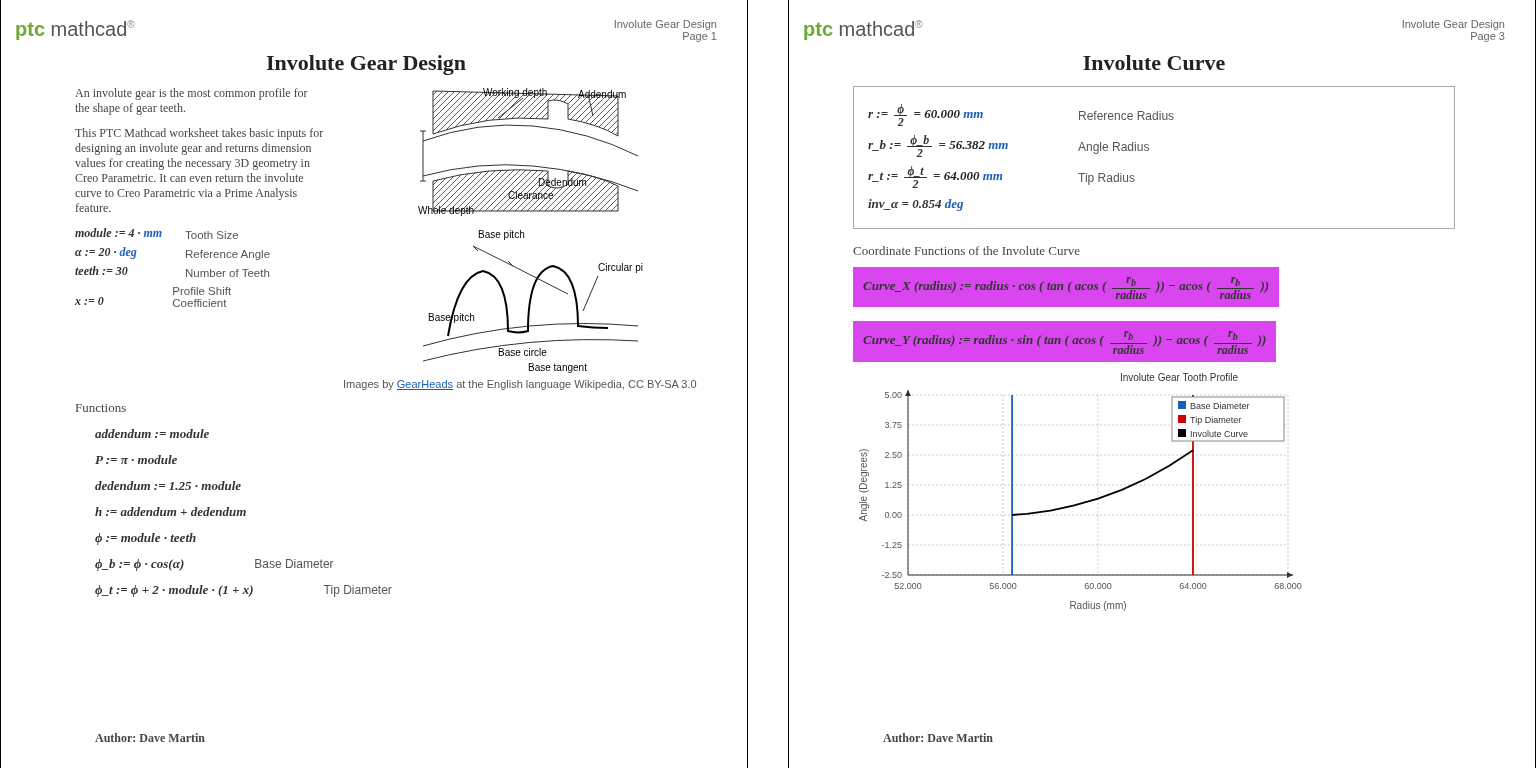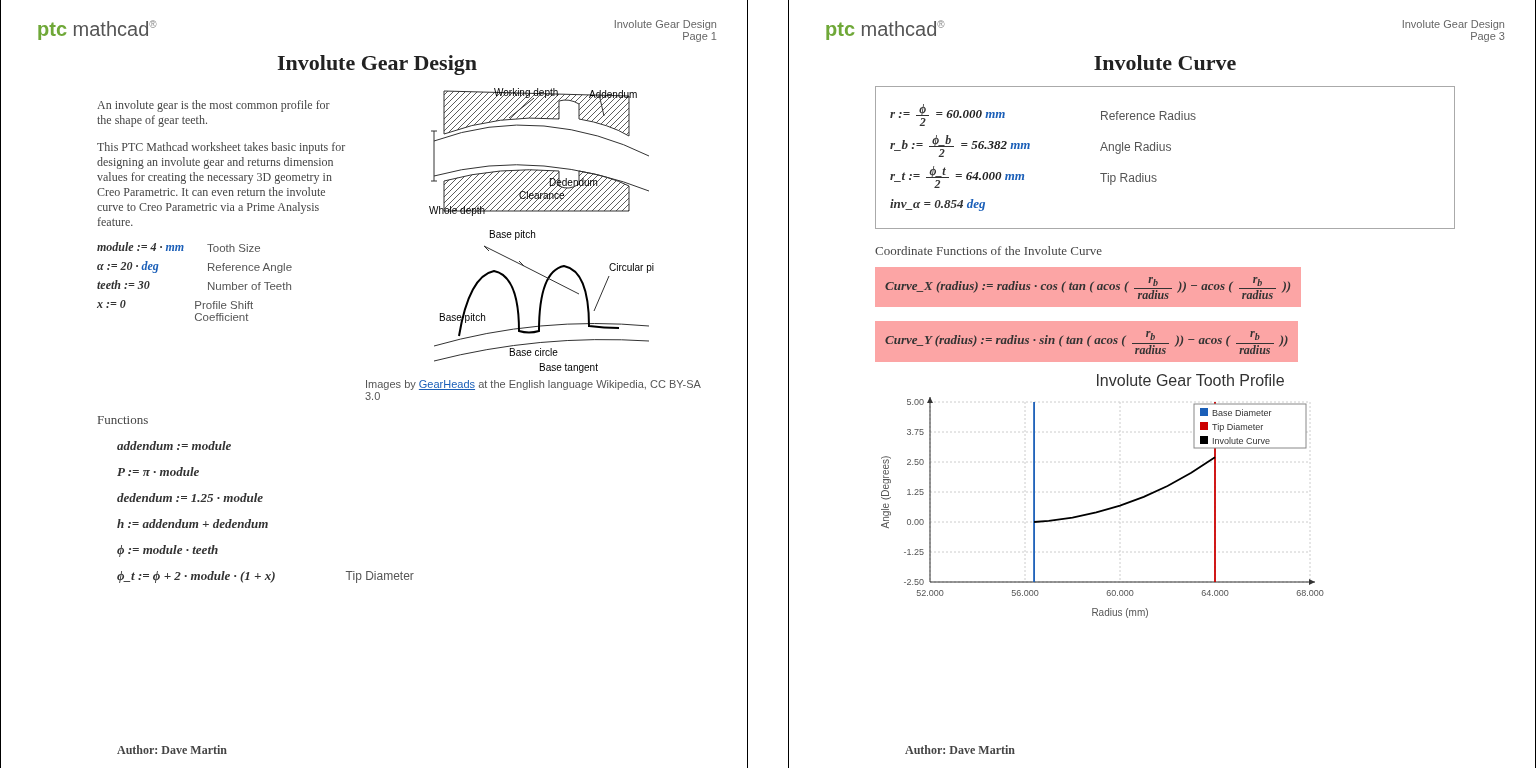--- a/index.html
+++ b/index.html
@@ -1,52 +1,52 @@
 <!DOCTYPE html>
 <html><head>
 <meta charset="utf-8">
 <style>
   html,body{margin:0;padding:0;background:#fff;font-family:Arial,Helvetica,sans-serif;font-size:12px;color:#333}
   .spread{display:flex;width:1536px;height:768px}
-  .page{flex:1;border-left:1px solid #000;border-right:1px solid #000;padding:18px 30px 10px 36px;box-sizing:border-box;position:relative;overflow:hidden}
+  .page{flex:1;border-left:1px solid #000;border-right:1px solid #000;padding:18px 30px 10px 14px;box-sizing:border-box;position:relative;overflow:hidden}
   .page+.page{margin-left:40px}
   .header{display:flex;justify-content:space-between;align-items:flex-start;margin-bottom:8px}
   .logo{font-size:20px;font-weight:300;color:#555}
   .logo .ptc{font-weight:600;color:#6fa838}
   .logo sup{font-size:10px;color:#888}
   .hright{text-align:right;font-size:11px;color:#666}
   .title{font-family:'Segoe Script','Comic Sans MS',cursive;font-weight:bold;font-size:22px;text-align:center;color:#222;margin:6px 0 10px}
-  .intro{font-family:'Segoe Script','Comic Sans MS',cursive;font-size:12px;color:#444;width:250px;margin:12px 0 10px 60px}
+  .intro{font-family:'Segoe Script','Comic Sans MS',cursive;font-size:12px;color:#444;width:250px;margin:0 0 10px 60px}
   .toprow{display:flex;gap:18px}
   .inputs{margin-left:60px;width:200px}
-  .paramrow{display:flex;align-items:flex-start;margin:4px 0;font-size:12px}
+  .paramrow{display:flex;align-items:flex-end;margin:4px 0;font-size:12px}
   .paramexp{width:110px;font-family:'Times New Roman',serif;font-style:italic;font-weight:bold;color:#333}
   .paramexp .unit{color:#1b5fb8;font-weight:bold}
   .paramdesc{font-size:11.5px;color:#555;margin-top:2px}
   .dia{flex:1;font-size:10px;color:#555}
   .diasvg{display:block;margin:0 auto}
   .caption{font-size:11px;color:#555;margin-top:2px}
   .caption a{color:#1b5fb8;text-decoration:underline}
   .sect{font-family:'Segoe Script','Comic Sans MS',cursive;font-size:13px;color:#444;margin:10px 0 4px 60px}
   .funclist{margin-left:80px}
   .fn{font-family:'Times New Roman',serif;font-style:italic;font-weight:bold;color:#333;margin:10px 0;font-size:13px}
   .fn .lbl{font-style:normal;font-weight:normal;font-family:Arial;color:#555;font-size:12px;margin-left:70px}
-  .author{font-family:'Segoe Script','Comic Sans MS',cursive;font-weight:bold;font-size:12px;color:#444;margin-left:80px;position:absolute;bottom:10px}
+  .author{font-family:'Segoe Script','Comic Sans MS',cursive;font-weight:bold;font-size:12px;color:#444;margin-left:80px;position:absolute;bottom:22px}
   .box{border:1px solid #aaa;margin:10px 50px 14px 50px;padding:10px 14px}
   .boxrow{display:flex;align-items:center;margin:6px 0}
   .boxexp{width:210px;font-family:'Times New Roman',serif;font-style:italic;font-weight:bold;font-size:13px;color:#333}
   .boxexp .val{color:#222}
   .boxexp .mm{color:#1b5fb8;font-weight:bold}
   .boxdesc{font-size:12px;color:#555}
   .frac{display:inline-block;vertical-align:middle;text-align:center;line-height:1;margin:0 3px}
   .frac .num{display:block;border-bottom:1px solid #333;padding:0 3px;font-size:12px}
   .frac .den{display:block;padding:0 3px;font-size:12px}
-  .hl{background:#fca5a5;display:inline-block;padding:6px 10px;margin:4px 0 10px 50px;font-family:'Times New Roman',serif;font-style:italic;font-weight:bold;font-size:13px;color:#333}
+  .hl{background:#d946ef;display:inline-block;padding:6px 10px;margin:4px 0 10px 50px;font-family:'Times New Roman',serif;font-style:italic;font-weight:bold;font-size:13px;color:#333}
   .chartwrap{margin-left:50px}
-  .charttitle{font-size:16px;font-weight:normal;text-align:center;color:#333;margin-bottom:2px}
+  .charttitle{font-size:10px;font-weight:normal;text-align:center;color:#333;margin-bottom:2px}
 </style>
 </head>
 <body>
 
 <div class="spread">
 
   <div class="page">
     <div class="header">
       <div class="logo">
         <span class="ptc">ptc</span>
@@ -129,20 +129,21 @@
       </div>
     </div>
 
     <div class="sect">Functions</div>
     <div class="funclist">
       <div class="fn"><span>addendum := module</span></div>
       <div class="fn"><span>P := π · module</span></div>
       <div class="fn"><span>dedendum := 1.25 · module</span></div>
       <div class="fn"><span>h := addendum + dedendum</span></div>
       <div class="fn"><span>ϕ := module · teeth</span></div>
+      <div class="fn"><span>ϕ_b := ϕ · cos(α)</span><span class="lbl">Base Diameter</span></div>
       <div class="fn"><span>ϕ_t := ϕ + 2 · module · (1 + x)</span><span class="lbl">Tip Diameter</span></div>
     </div>
 
     <div class="author">Author: Dave Martin</div>
   </div>
 
   <div class="page">
     <div class="header">
       <div class="logo">
         <span class="ptc">ptc</span>

